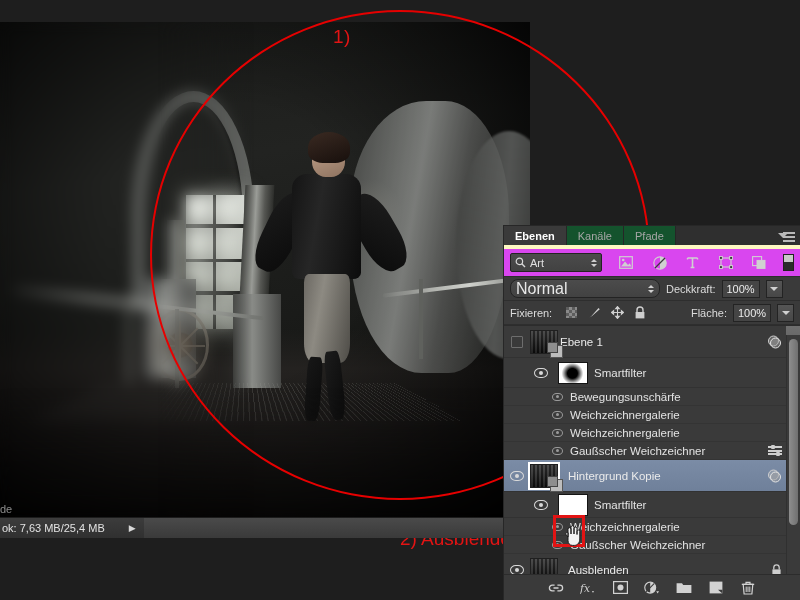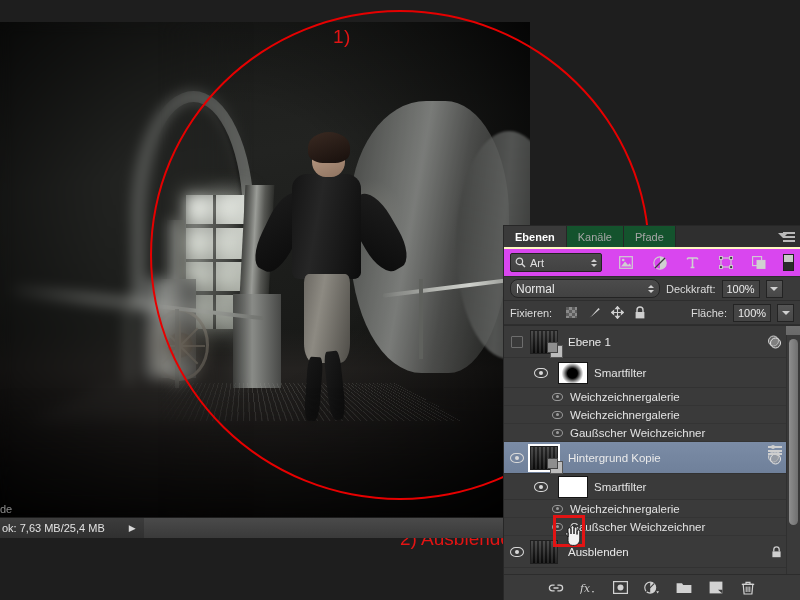--- a/index.html
+++ b/index.html
@@ -213,21 +213,21 @@
     border-left: 1px solid #272727;
     border-top: 1px solid #272727;
     color: #d4d4d4;
     font-size: 11px;
     display: flex; flex-direction: column;
   }
   
   #panel-tabs {
     height: 23px; background: #2f2f2f;
     display: flex; align-items: stretch; position: relative;
-    border-bottom: 2px solid #fef9c3;
+    border-bottom: 4px solid #fef9c3;
   }
   .tab {
     padding: 0 11px; display:flex; align-items:center;
     font-size: 11px; color: #a6a6a6;
     border-right: 1px solid #262626;
     background: #14532d;
   }
   .tab.active { background: #3a3a3a; color: #ffffff; font-weight: bold; }
   #panel-menu {
     position: absolute; right: 5px; top: 5px; width: 16px; height: 12px;
@@ -264,21 +264,21 @@
   }
   
   #blend-row, #lock-row {
     height: 24px; display:flex; align-items:center; padding: 0 6px; gap: 6px;
     border-bottom: 1px solid #2e2e2e;
   }
   #blend-select {
     width: 150px; height: 19px; background: linear-gradient(#4b4b4b,#424242);
     border: 1px solid #232323; border-radius: 8px;
     display:flex; align-items:center; padding: 0 5px;
-    color:#e8e8e8; font-size: 12px;
+    color:#e8e8e8; font-size: 16px;
   }
   #blend-select .caret { margin-left:auto; display:flex; flex-direction:column; gap:2px; }
   #blend-select .caret i { width:0;height:0;border-left:3px solid transparent;border-right:3px solid transparent;}
   #blend-select .caret .up { border-bottom:3px solid #cfcfcf; }
   #blend-select .caret .dn { border-top:3px solid #cfcfcf; }
   .num-label { color:#dcdcdc; font-size:11px; }
   .num-field {
     width: 38px; height: 18px; background:#454545; border:1px solid #232323;
     display:flex; align-items:center; justify-content:center; color:#ececec; font-size:11px;
   }
@@ -569,40 +569,55 @@
 
     <div id="layers-list">
 
       <div class="layer-row">
         <span class="eye-cell">
             <span class="eye empty"></span>
           </span>
         <span class="thumb">
             <span class="so-badge"></span>
           </span>
-        <span class="layer-name" style="margin-left:8px">Ebene 1</span>
+        <span class="layer-name" style="">Ebene 1</span>
         <span class="fx-right">
           <span class="smart-ic">
               <span class="c1"></span>
               <span class="c2"></span>
             </span>
         </span>
         <span class="scroll-arrow">
             <i></i>
           </span>
       </div>
 
       <div class="layer-row indent-1" style="height:30px">
         <span class="eye-cell">
             <span class="eye"></span>
           </span>
         <span class="mask-thumb blob"></span>
         <span class="filter-name">Smartfilter</span>
       </div>
 
+      <div class="filter-row-item indent-2">
+        <span class="eye-cell">
+            <span class="eye small"></span>
+          </span>
+        <span class="filter-name">Bewegungsunschärfe</span>
+        <span class="fx-right">
+          <span class="settings-ic">
+              <i></i>
+              <i></i>
+              <i></i>
+              <b></b>
+              <b></b>
+            </span>
+        </span>
+      </div>
 
       <div class="filter-row-item indent-2">
         <span class="eye-cell">
             <span class="eye small"></span>
           </span>
         <span class="filter-name">Weichzeichnergalerie</span>
       </div>
 
       <div class="filter-row-item indent-2">
         <span class="eye-cell">

